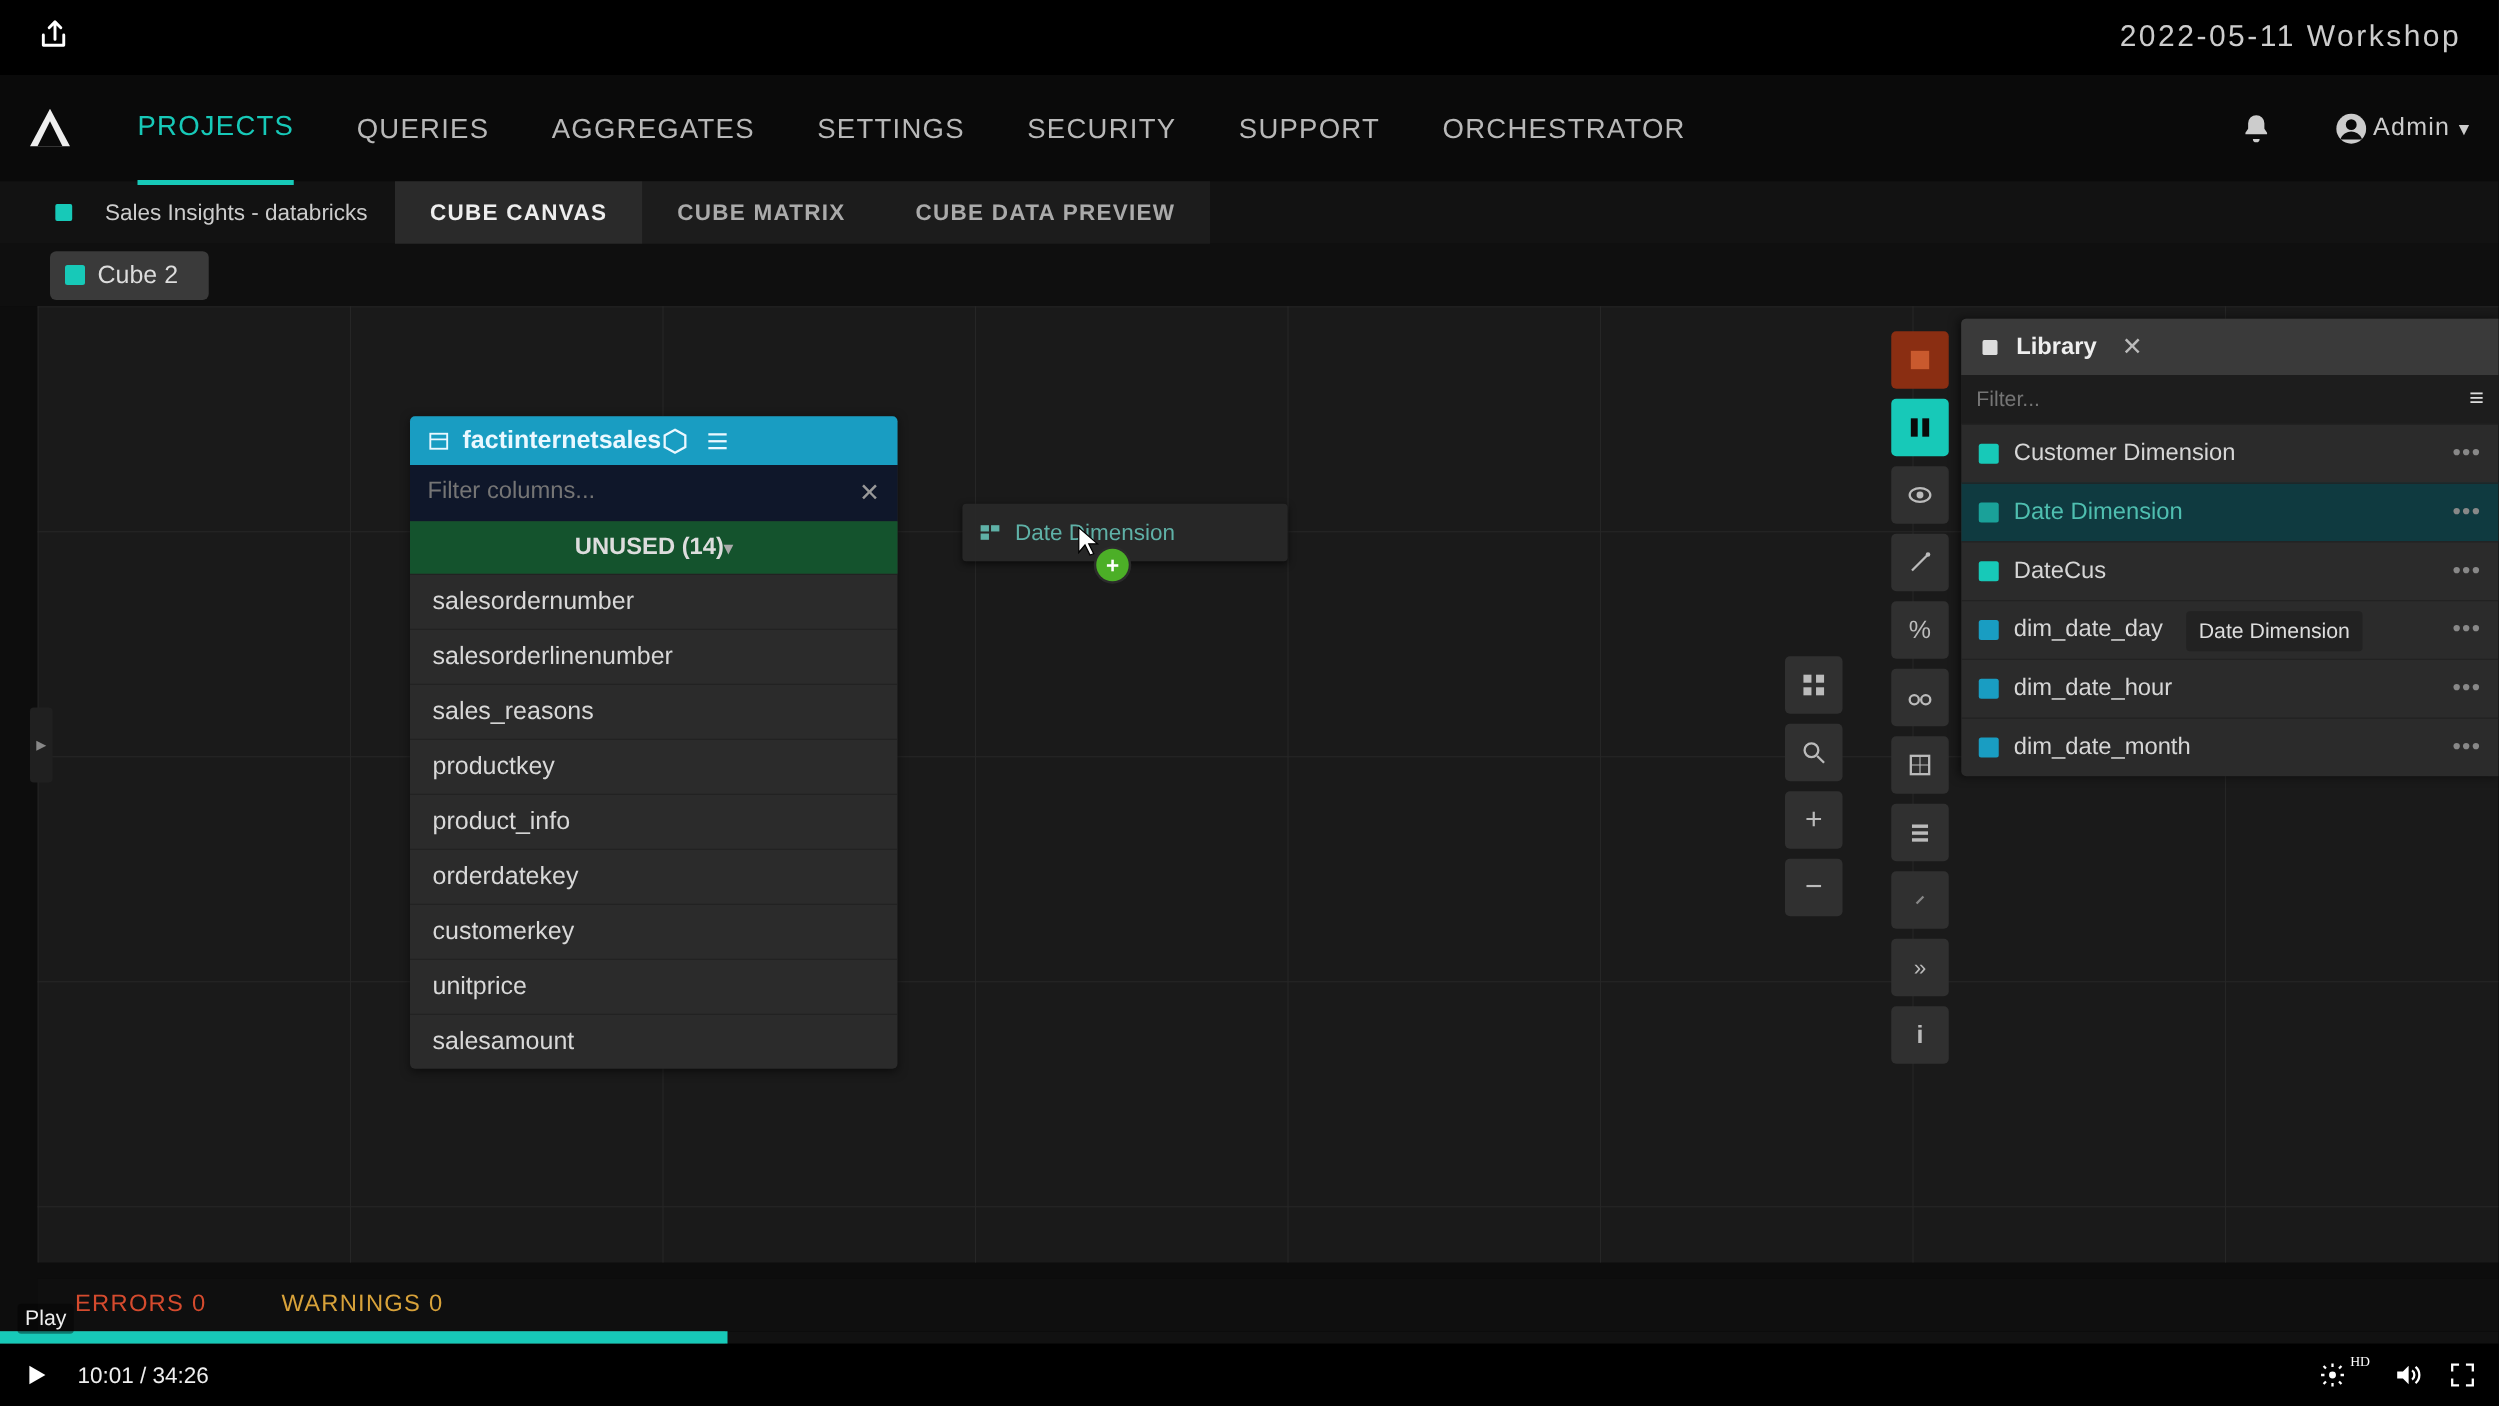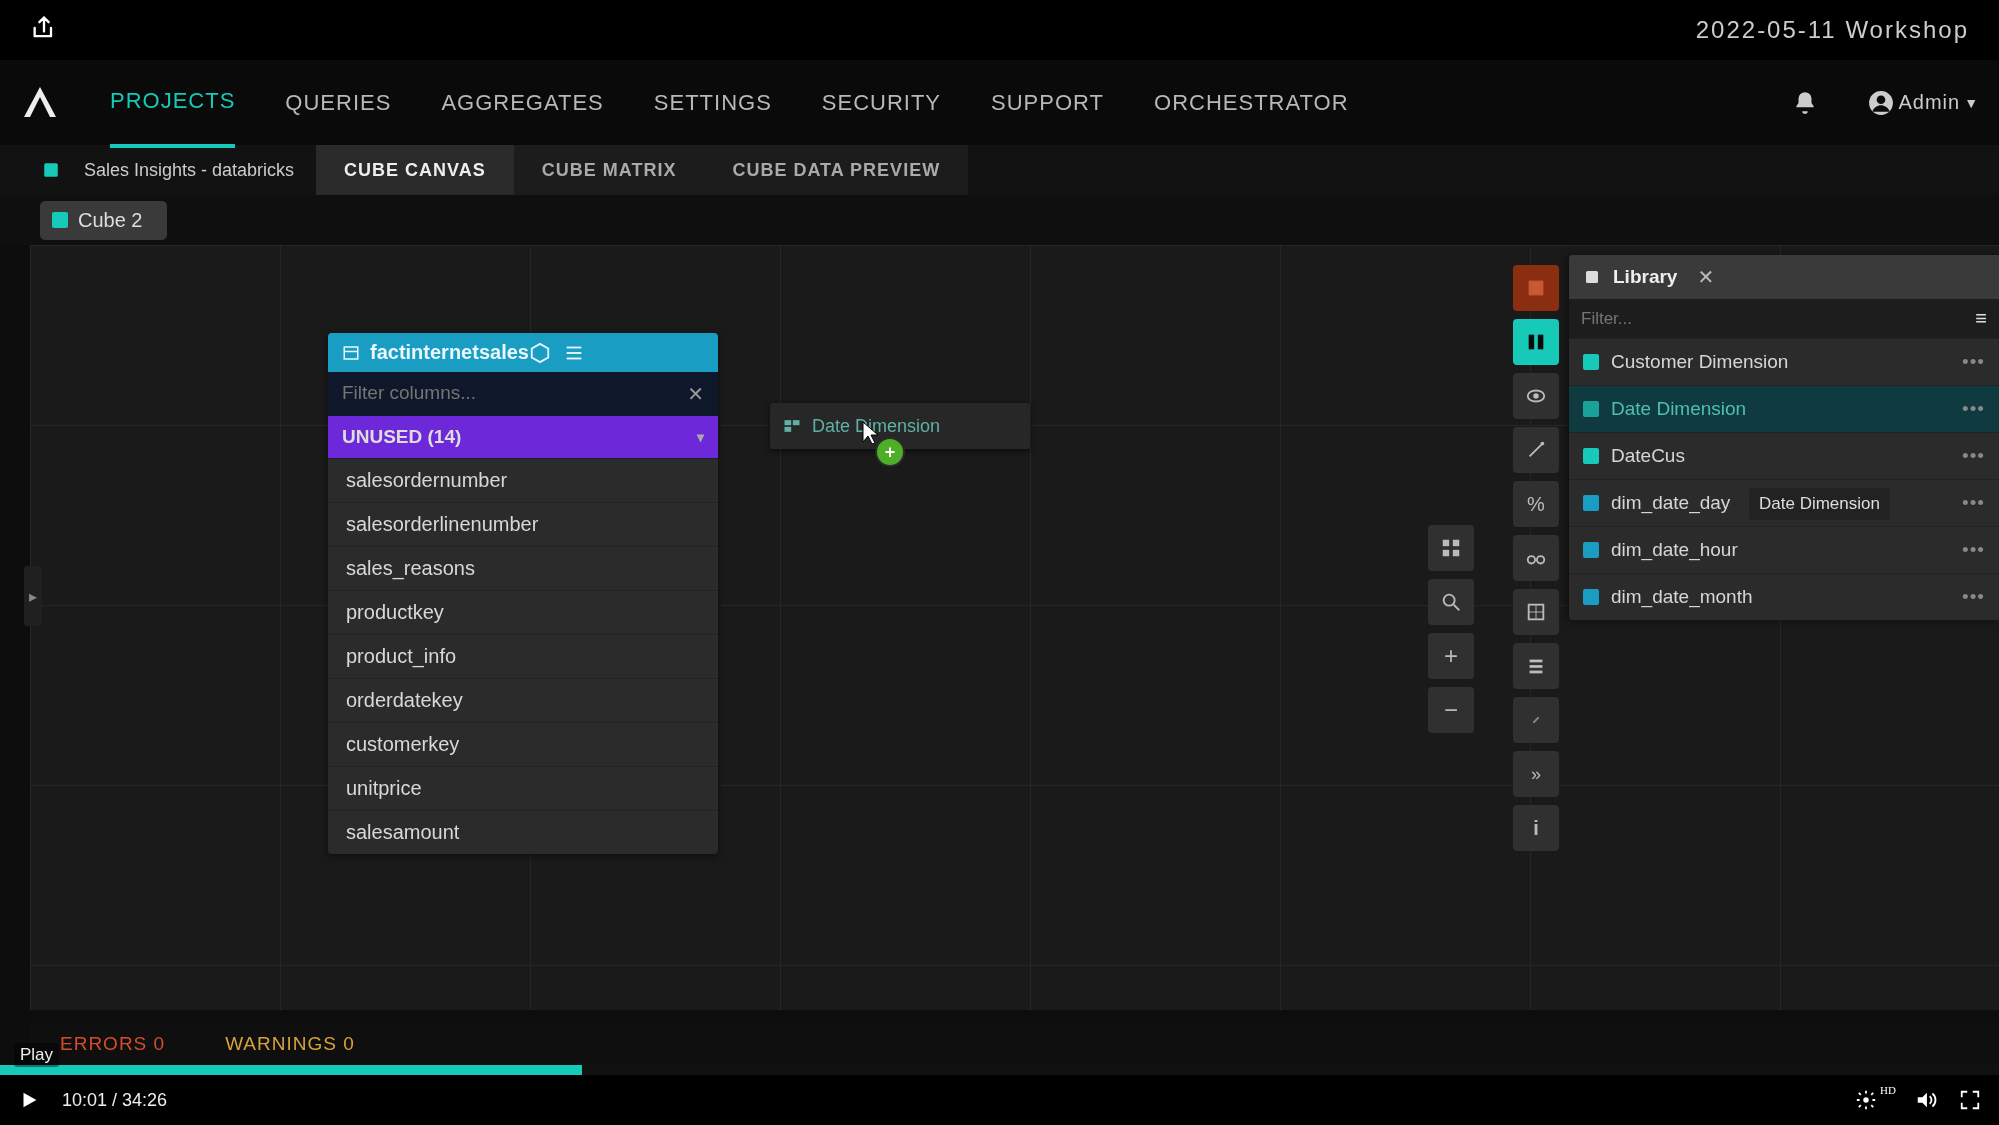--- a/index.html
+++ b/index.html
@@ -46,21 +46,21 @@
     
     .panel { position:absolute; left:298px; top:88px; width:390px; background:#2b2b2b; border-radius:4px; box-shadow:0 2px 8px rgba(0,0,0,.5); }
     .panel-head { background:#199dc2; color:#eaf8ff; display:flex; align-items:center; padding:8px 14px; font-size:20px; font-weight:600; border-radius:4px 4px 0 0; }
     .panel-head .left { display:flex; align-items:center; gap:10px; }
     .panel-head .left svg{width:18px;height:18px;}
     .panel-head .right{display:flex;gap:12px;}
     .panel-head .right svg{width:22px;height:22px;fill:#eaf8ff;}
     .filter { display:flex; align-items:flex-start; background:#0f172a; padding:10px 14px; }
     .filter input { flex:1; background:transparent; border:none; color:#999; font-size:19px; outline:none; }
     .filter .clear { color:#999; font-size:20px; cursor:pointer; }
-    .section { background:#6d28d9; padding:10px 14px; display:flex; justify-content:space-between; align-items:center; color:#ddd; font-size:19px; font-weight:600; }
+    .section { background:#14532d; padding:10px 14px; display:flex; justify-content:center; align-items:center; color:#ddd; font-size:19px; font-weight:600; }
     .section .tri{font-size:14px;color:#aaa;}
     .cols { max-height:430px; overflow:hidden; }
     .col { padding:10px 18px; color:#d8d8d8; font-size:20px; border-top:1px solid #222; display:flex; justify-content:space-between; }
 
     
     .drag-ghost{position:absolute; left:740px; top:158px; width:260px; height:46px; background:rgba(40,40,40,.95); border-radius:3px; display:flex; align-items:center; gap:10px; padding:0 12px; color:#5fb1a7; font-size:18px; box-shadow:0 2px 6px rgba(0,0,0,.6);}
     .drag-ghost svg{width:20px;height:20px;}
     .cursor{position:absolute;left:832px;top:176px;width:18px;height:24px;}
     .add-badge{position:absolute;left:847px;top:194px;width:26px;height:26px;background:#4caf27;border-radius:50%;display:flex;align-items:center;justify-content:center;color:#fff;font-size:18px;font-weight:bold;box-shadow:0 0 0 2px #2b2b2b;}
 

